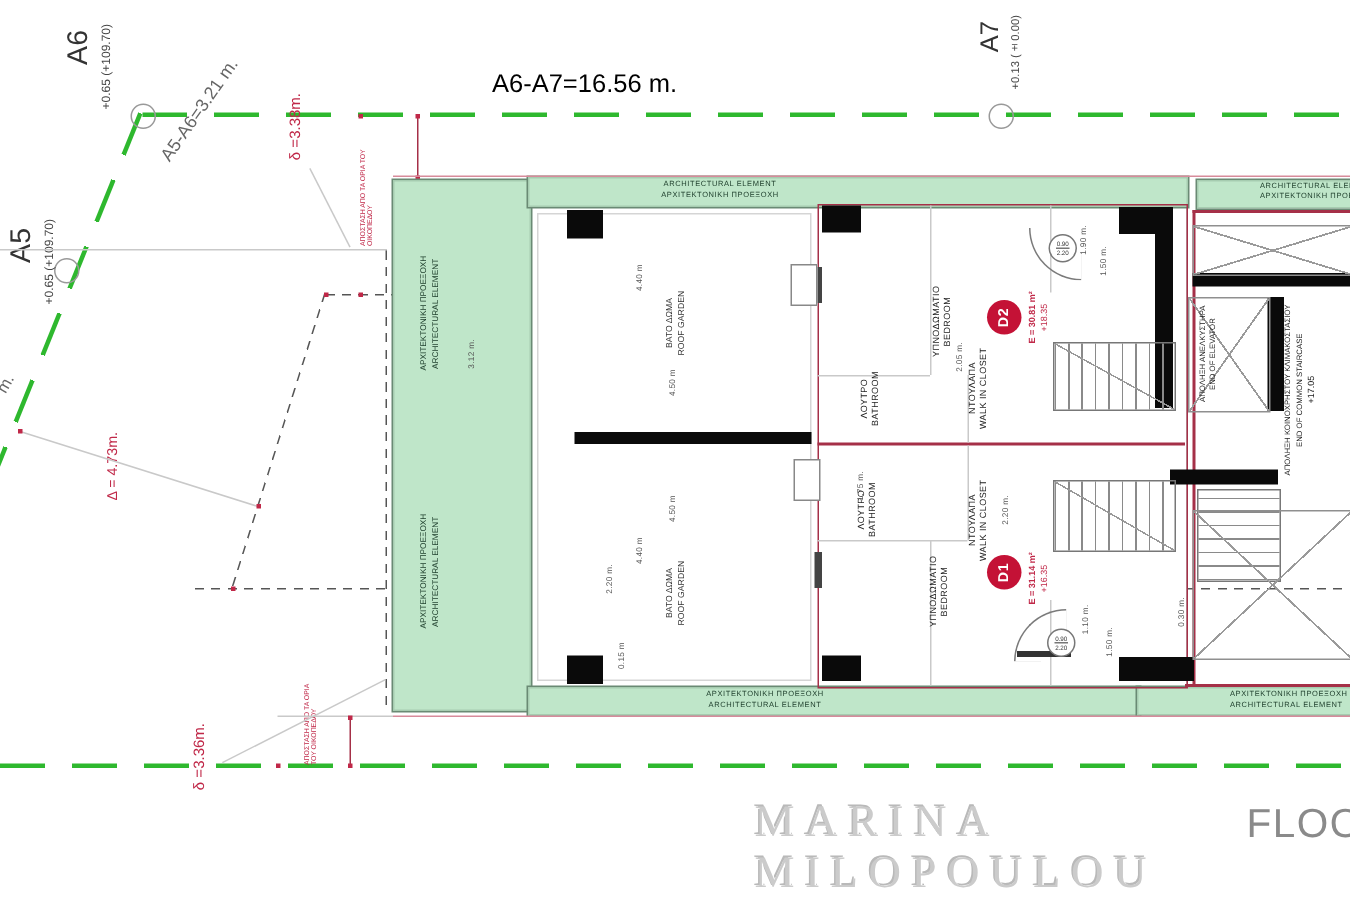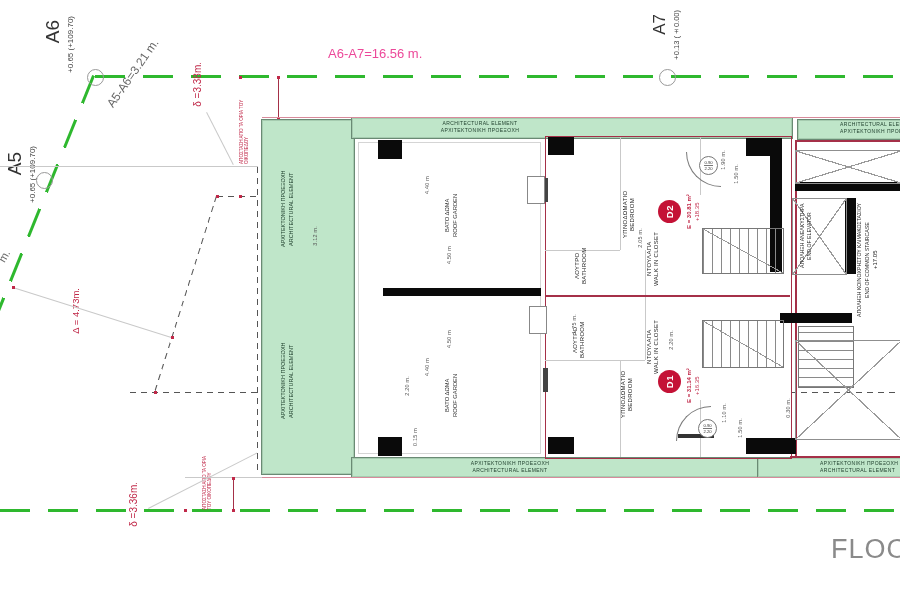--- a/index.html
+++ b/index.html
@@ -56,21 +56,21 @@
   <div class="e circ" style="left:659px;top:69px;width:15px;height:15px;"></div>
   <div class="e circ" style="left:36px;top:172px;width:15px;height:15px;"></div>
 
   <div class="vt" style="left:42px;top:20px;font-size:19px;color:#333;">A6</div>
   <div class="vt" style="left:66px;top:16px;font-size:8px;color:#444;">+0.65 (+109.70)</div>
   <div class="vt" style="left:4px;top:152px;font-size:19px;color:#333;">A5</div>
   <div class="vt" style="left:28px;top:146px;font-size:8px;color:#444;">+0.65 (+109.70)</div>
   <div class="vt" style="left:650px;top:14px;font-size:17px;color:#333;">A7</div>
   <div class="vt" style="left:672px;top:10px;font-size:7.5px;color:#444;">+0.13 (±0.00)</div>
   <div class="e" style="left:104px;top:102px;font-size:12px;color:#666;transform-origin:0 0;transform:rotate(-55deg);white-space:nowrap;">A5-A6=3.21 m.</div>
-  <div class="e" style="left:328px;top:46px;font-size:13px;color:#ec4899;">A6-A7=16.56 m.</div>
+  <div class="e" style="left:328px;top:46px;font-size:17px;color:#000000;">A6-A7=16.56 m.</div>
   <div class="e" style="left:-2px;top:250px;font-size:11px;color:#666;transform:rotate(-60deg);">m.</div>
 
   <div class="vt redtxt" style="left:192px;top:62px;font-size:10px;">δ =3.38m.</div>
   <div class="vt redtxt" style="left:240px;top:72px;font-size:4.6px;line-height:4.8px;white-space:normal;width:20px;height:92px;">ΑΠΟΣΤΑΣΗ ΑΠΟ ΤΑ ΟΡΙΑ ΤΟΥ ΟΙΚΟΠΕΔΟΥ</div>
   <div class="vt redtxt" style="left:128px;top:482px;font-size:10px;">δ =3.36m.</div>
   <div class="vt redtxt" style="left:203px;top:452px;font-size:4.6px;line-height:4.8px;white-space:normal;width:20px;height:58px;">ΑΠΟΣΤΑΣΗ ΑΠΟ ΤΑ ΟΡΙΑ ΤΟΥ ΟΙΚΟΠΕΔΟΥ</div>
   <div class="vt redtxt" style="left:70px;top:288px;font-size:9.5px;">Δ = 4.73m.</div>
 
   <div class="e ddash-h" style="left:217px;top:196px;width:571px;"></div>
   <div class="e ddash-h" style="left:130px;top:392px;width:770px;"></div>
@@ -250,15 +250,16 @@
   <div class="vt dim" style="left:637px;top:228px;">2.05 m.</div>
   <div class="vt dim" style="left:571px;top:314px;">1.75 m.</div>
   <div class="vt dim" style="left:668px;top:330px;">2.20 m.</div>
   <div class="vt dim" style="left:720px;top:150px;">1.90 m.</div>
   <div class="vt dim" style="left:733px;top:164px;">1.50 m.</div>
   <div class="vt dim" style="left:721px;top:403px;">1.10 m.</div>
   <div class="vt dim" style="left:737px;top:418px;">1.50 m.</div>
   <div class="vt dim" style="left:785px;top:398px;">0.30 m.</div>
   <div class="vt dim" style="left:404px;top:376px;">2.20 m.</div>
 
+  <div class="wm" style="left:503px;top:531px;">MARINA MILOPOULOU</div>
   <div class="wm2" style="left:831px;top:534px;">FLOOR</div>
 
 </div>
 
 </body></html>

